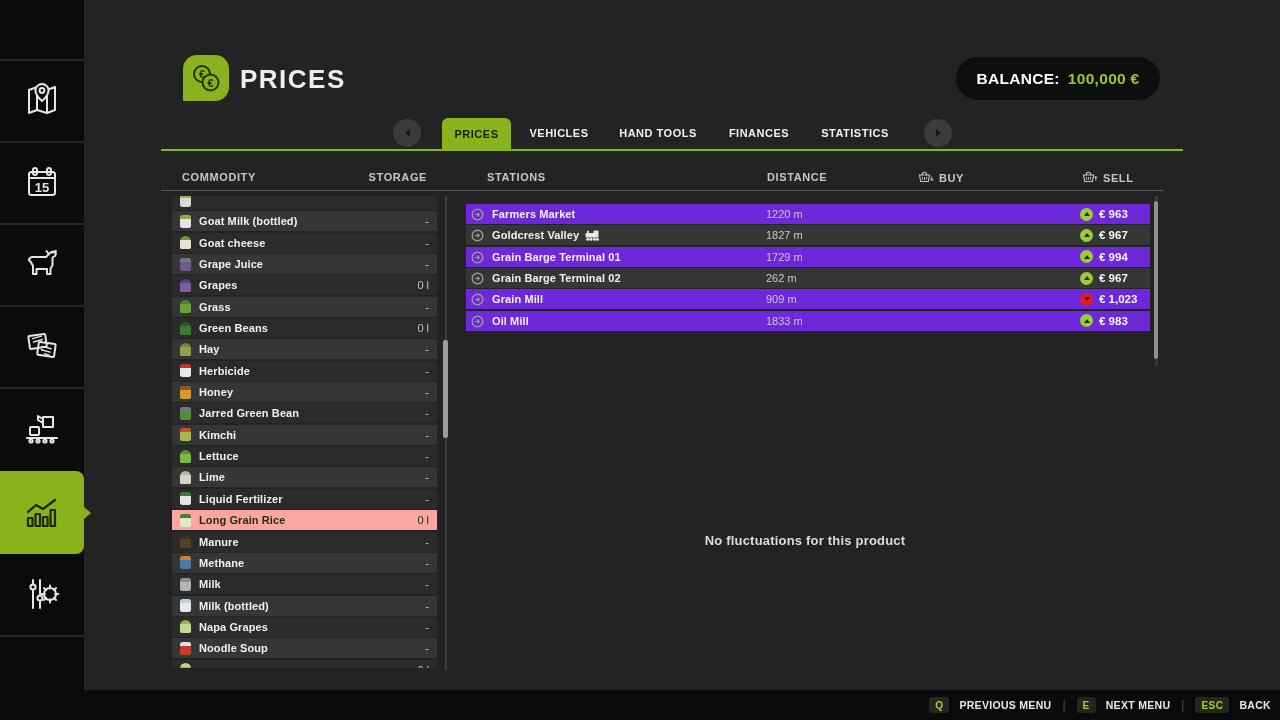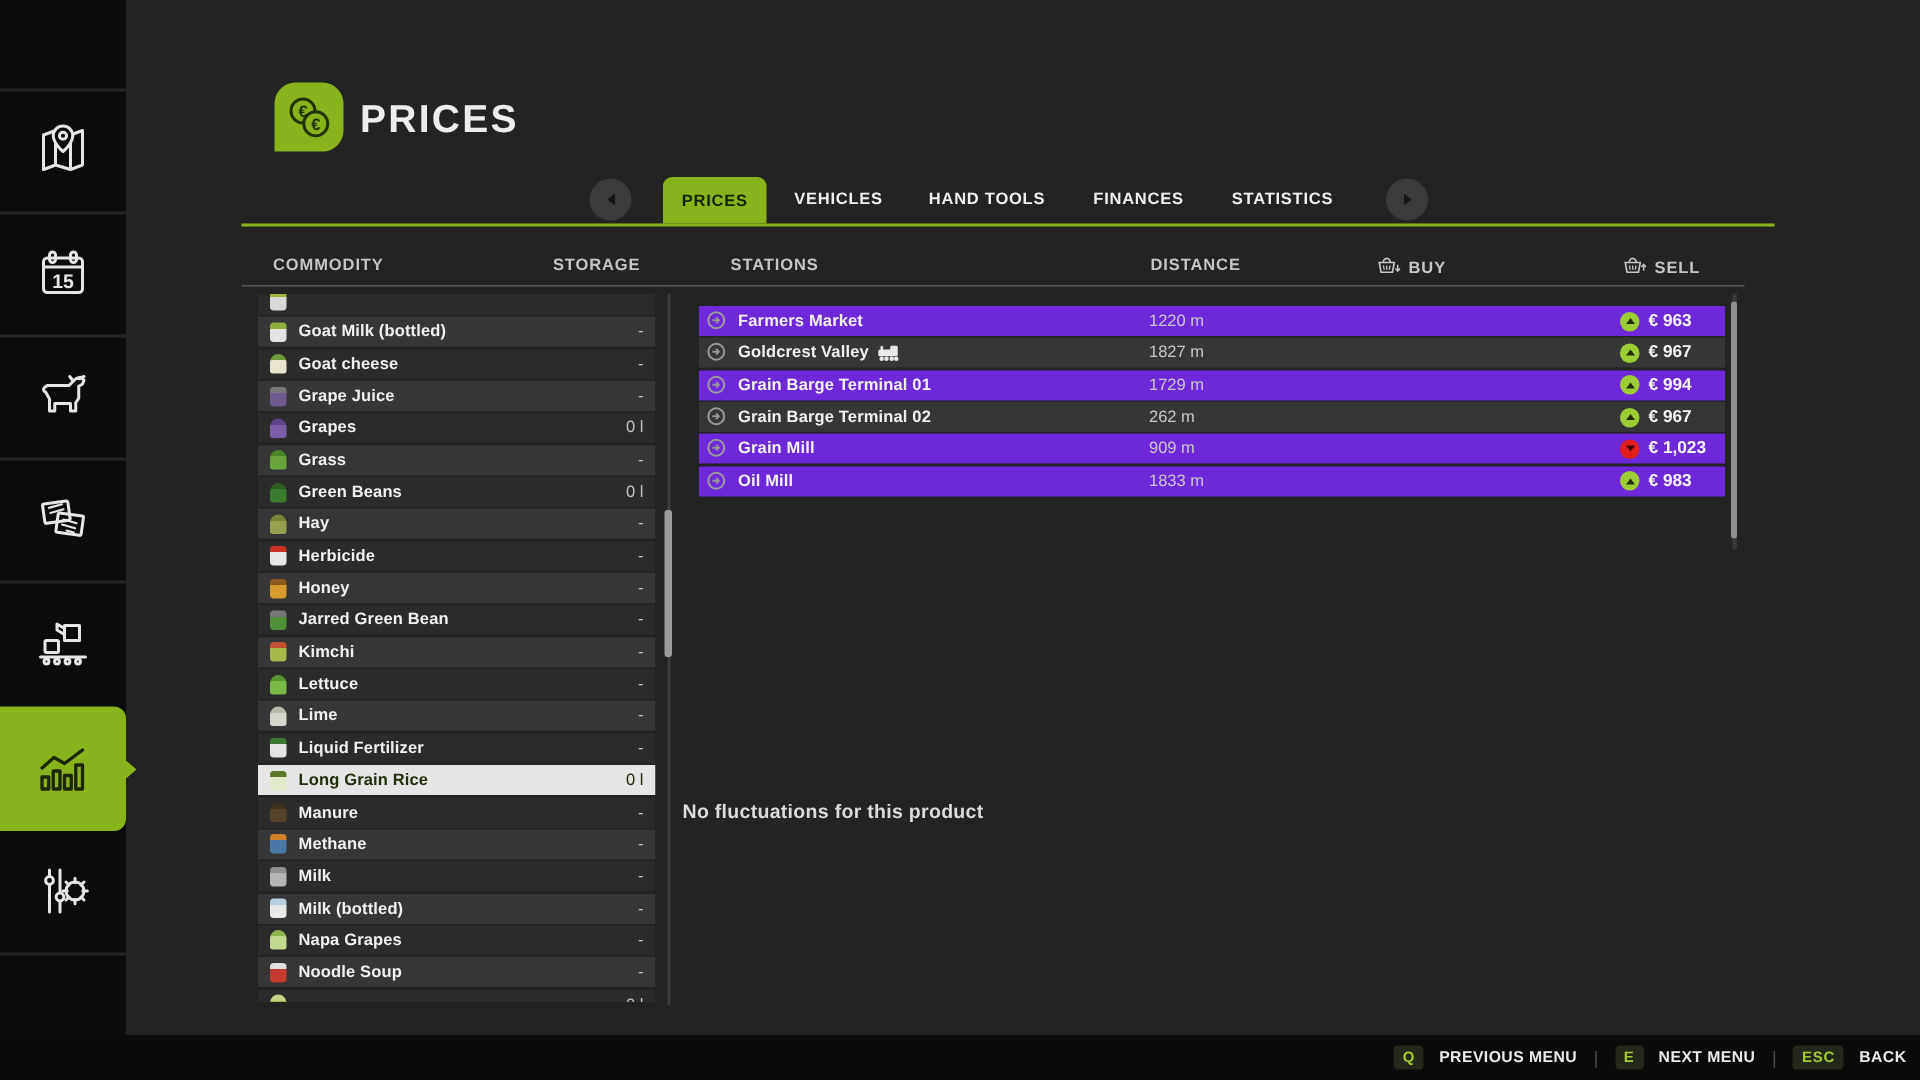--- a/index.html
+++ b/index.html
@@ -48,21 +48,21 @@
 
   
   .colhead { position:absolute; top:171px; color:#c6c6c6; font-size:11px; font-weight:bold; letter-spacing:0.6px; }
   #header-line { position:absolute; left:161px; top:190px; width:1002px; height:1px; background:#565656; }
   .basket { display:inline-block; vertical-align:-2px; margin-right:5px; }
 
   
   #commodity-list { position:absolute; left:172px; top:196px; width:265px; height:472px; overflow:hidden; }
   .crow { height:20px; margin-bottom:1.35px; display:flex; align-items:center; padding:0 8px; background:#2b2b2b; }
   .crow.light { background:#363636; }
-  .crow.sel { background:#e5e5e5; }
+  .crow.sel { background:#fca5a5; }
   .crow .cicon { width:11px; height:13px; border-radius:2.5px; margin-right:8px; flex:none; }
   .crow .cicon.pile { border-radius:6px 6px 2px 2px; }
   .crow .cname { flex:1; color:#f1f1f1; font-size:11px; font-weight:bold; letter-spacing:0.1px;
     white-space:nowrap; overflow:hidden; }
   .crow .cstore { color:#c3c3c3; font-size:11px; }
   .crow.sel .cname, .crow.sel .cstore { color:#20300a; }
   #c-track { position:absolute; left:445px; top:196px; width:2px; height:474px; background:#3d3d3d; }
   #c-thumb { position:absolute; left:443px; top:340px; width:5px; height:98px; background:#9b9b9b; border-radius:2px; }
 
   
@@ -76,21 +76,21 @@
   .srow .sbadge { position:absolute; left:614px; top:3.5px; width:13px; height:13px; border-radius:50%;
     display:flex; align-items:center; justify-content:center; }
   .srow .sbadge.up { background:#9ccd35; }
   .srow .sbadge.down { background:#e0201f; }
   .sbadge .tri-up { width:0; height:0; border-left:3px solid transparent; border-right:3px solid transparent; border-bottom:4.5px solid #222e02; }
   .sbadge .tri-down { width:0; height:0; border-left:3px solid transparent; border-right:3px solid transparent; border-top:4.5px solid #400404; }
   .srow .sprice { position:absolute; left:633px; top:0; height:20px; line-height:20px; color:#f5f5f5; font-size:11.5px; font-weight:600; }
   #s-track { position:absolute; left:1155px; top:196px; width:3px; height:170px; background:#383838; }
   #s-thumb { position:absolute; left:1154px; top:201px; width:4px; height:158px; background:#8f8f8f; border-radius:2px; }
 
-  #fluct-msg { position:absolute; left:455px; top:533px; width:700px; 
+  #fluct-msg { position:absolute; left:455px; top:533px; width:700px; text-align:center;
     color:#dcdcdc; font-size:13px; font-weight:600; letter-spacing:0.2px; }
 </style>
 </head>
 <body>
 
 <div id="screen">
 
   <nav id="sidebar">
       <div class="side-sep" style="top: 59px;"></div>
       <div class="side-sep" style="top: 141px;"></div>
@@ -179,20 +179,24 @@
   <div id="title-icon">
     <svg width="34" height="34" viewBox="0 0 34 34">
       <circle cx="13" cy="13" r="8" fill="none" stroke="#223107" stroke-width="2"></circle>
       <text x="13" y="17" font-size="11" font-weight="bold" fill="#223107" text-anchor="middle">€</text>
       <circle cx="21.5" cy="21.5" r="8" fill="#88b31c" stroke="#223107" stroke-width="2"></circle>
       <text x="21.5" y="25.5" font-size="11" font-weight="bold" fill="#223107" text-anchor="middle">€</text>
     </svg>
   </div>
   <h1 id="page-title">PRICES</h1>
 
+  <div id="balance">
+    <span class="bl">BALANCE:</span>
+    <span class="bv">100,000 €</span>
+  </div>
 
   <div class="tab-arrow" style="left:393px;">
       <span class="tri-l"></span>
     </div>
   <div id="tab-active">PRICES</div>
   <span class="tab" style="left:559px;">VEHICLES</span>
   <span class="tab" style="left:658px;">HAND TOOLS</span>
   <span class="tab" style="left:759px;">FINANCES</span>
   <span class="tab" style="left:855px;">STATISTICS</span>
   <div class="tab-arrow" style="left:924px;">

